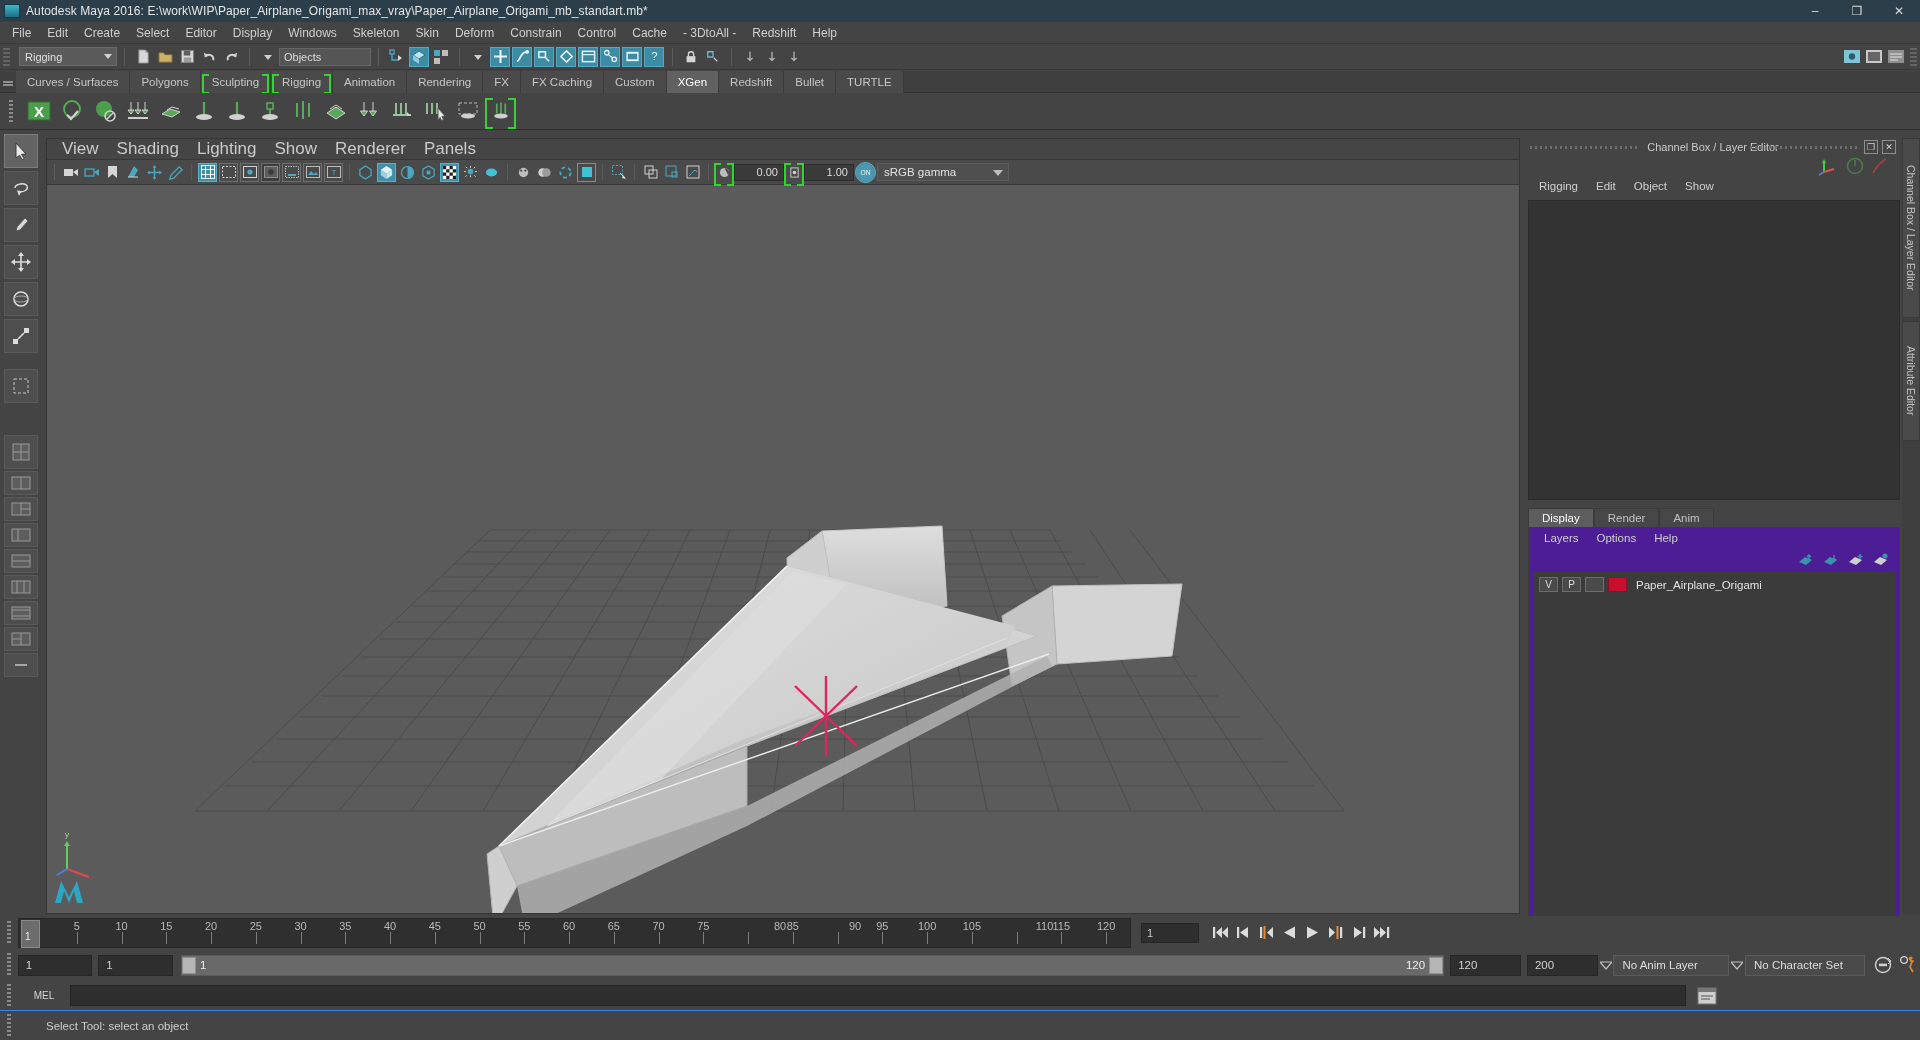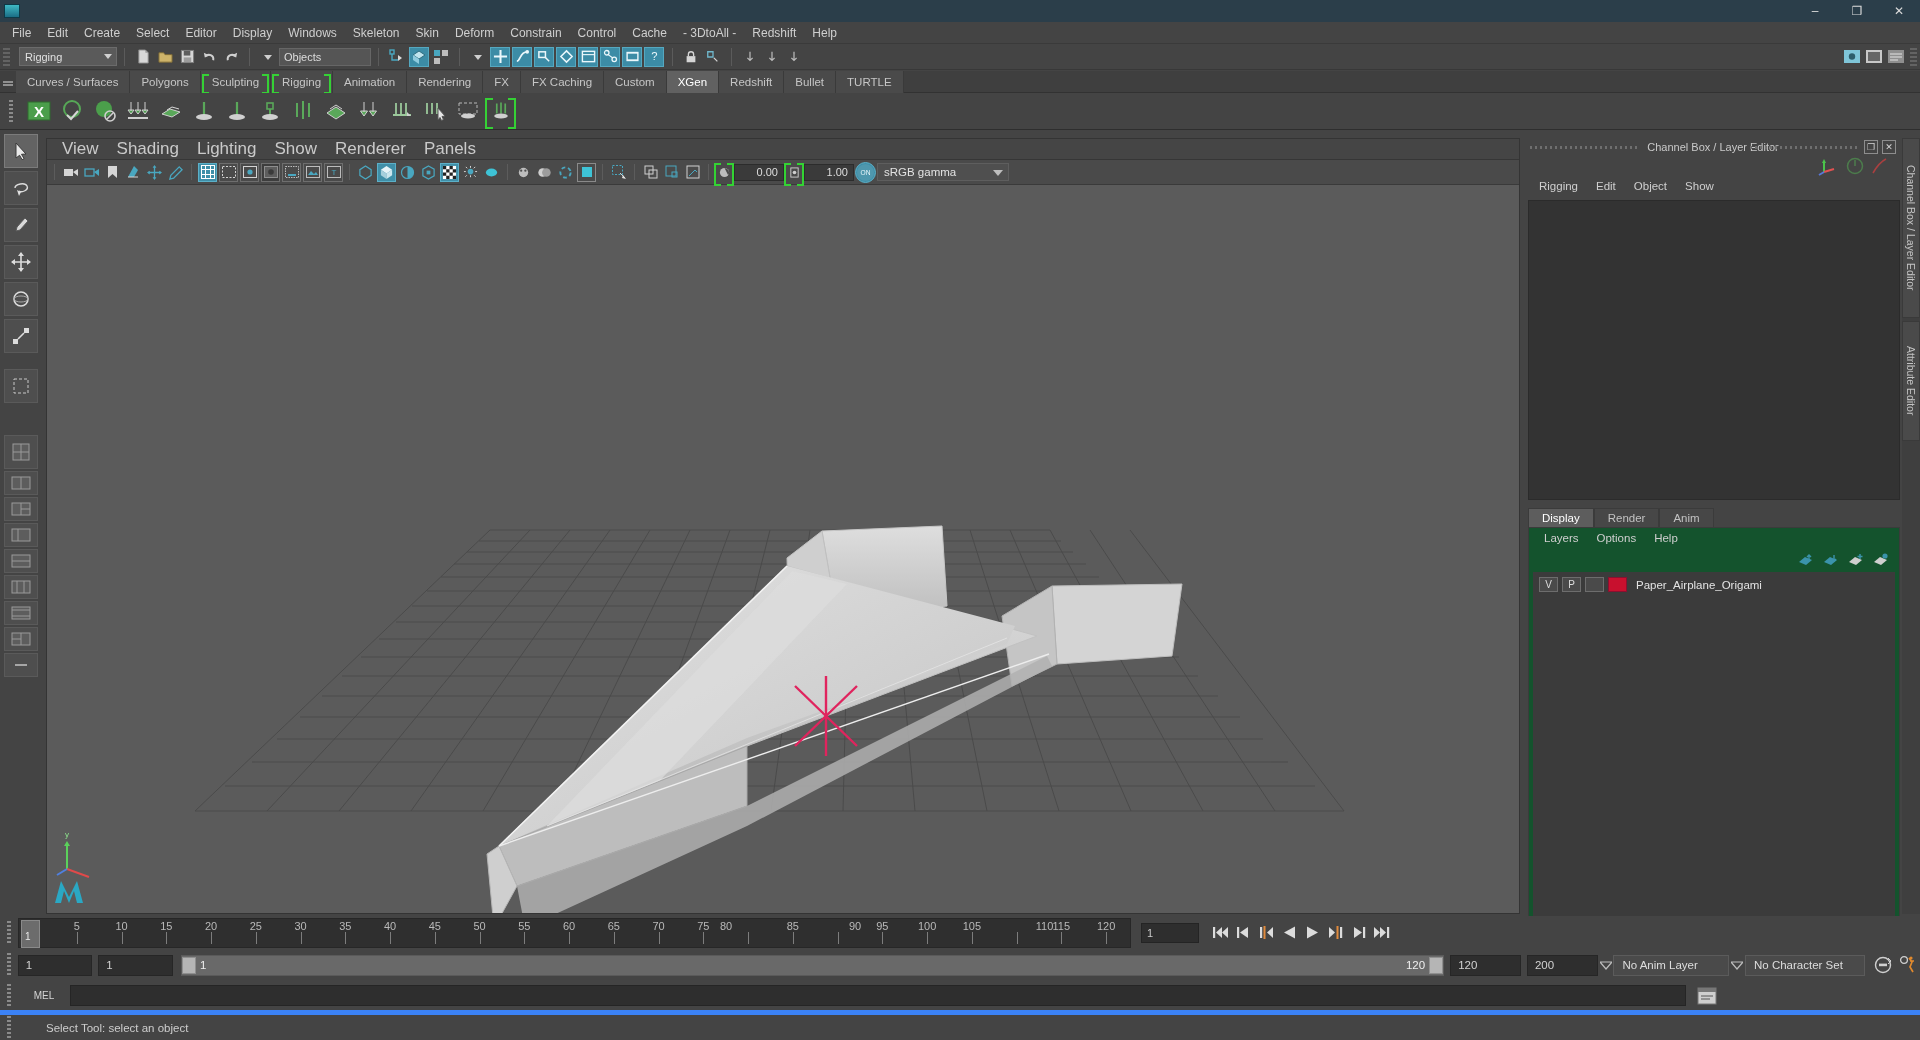--- a/index.html
+++ b/index.html
@@ -115,21 +115,21 @@
   .rdock-title .wb{ position:absolute;top:2px;width:14px;height:14px;border:1px solid #8d8d8d;
     display:flex;align-items:center;justify-content:center;font-size:9px;color:#d5d5d5;}
   .cbtoolbar{ height:20px; position:relative;}
   .cbtabs{ height:20px;display:flex;align-items:center;padding-left:6px;}
   .cbtabs .mi{font-size:11.5px;color:#cfcfcf;padding:0 9px;}
   .chanbox{ margin:4px 2px 0 4px; height:300px; background:#333333; border:1px solid #2b2b2b;}
   .layertabs{ display:flex; margin:8px 0 0 4px; }
   .ltab{ height:19px;padding:0 13px;font-size:11.5px;display:flex;align-items:center;
     color:#c2c2c2;background:#474747;border:1px solid #3b3b3b;border-bottom:none;}
   .ltab.active{ background:#5d5d5d;color:#fff;}
-  .layerbody{ margin:0 2px 0 4px; background:#14532d; border:1px solid #3b3b3b; height:420px;}
+  .layerbody{ margin:0 2px 0 4px; background:#4c1d95; border:1px solid #3b3b3b; height:420px;}
   .layermenu{ height:20px;display:flex;align-items:center;padding-left:6px;}
   .layermenu .mi{font-size:11.5px;color:#cfcfcf;padding:0 9px;}
   .layerbtns{ height:22px;display:flex;align-items:center;justify-content:flex-end;padding-right:10px;gap:9px;}
   .layerlist{ margin:2px 4px; background:#3b3b3b; height:360px; padding-top:4px;}
   .layerrow{ display:flex;align-items:center;height:17px;padding-left:6px;gap:4px;}
   .lchip{ width:19px;height:15px;border:1px solid #6d6d6d;background:#4a4a4a;font-size:10px;
     color:#ddd;display:flex;align-items:center;justify-content:center;}
   .lcolor{ width:19px;height:15px;border:1px solid #8a1030;}
   .lname{ font-size:11.5px;color:#e3e3e3;margin-left:5px;}
 
@@ -165,28 +165,29 @@
   .sel2{ height:21px;background:#4a4a4a;border:1px solid #5b5b5b;font-size:11.5px;color:#ddd;
     display:flex;align-items:center;padding-left:8px;}
   .darr{ width:16px;height:21px;display:flex;align-items:center;justify-content:center;}
 
   
   .cmdbar{ position:absolute; left:0; top:981px; width:1920px; height:29px; background:#444;
     display:flex; align-items:center;}
   .mel{ font-size:10px;color:#d4d4d4; width:52px; text-align:center;}
   .cmdin{ height:21px; background:#2e2e2e; border:1px solid #252525;}
   .statusline{ position:absolute; left:0; top:1010px; width:1920px; height:30px; background:#444;
-    display:flex;align-items:center; border-top:5px solid #3b82f6;}
+    display:flex;align-items:center; border-top:1px solid #3b82f6;}
   .statusline .txt{ font-size:11.5px;color:#cdcdcd; margin-left:28px;}
 </style>
 </head>
 <body>
 
 <div class="titlebar">
   <div class="ticon"></div>
+  <div class="ttext">Autodesk Maya 2016: E:\work\WIP\Paper_Airplane_Origami_max_vray\Paper_Airplane_Origami_mb_standart.mb*</div>
   <div class="winbtns">
     <div class="winbtn">–</div>
     <div class="winbtn">❐</div>
     <div class="winbtn close">✕</div>
   </div>
 </div>
 
 <div class="menubar" id="menubar">
     <div class="menu-item">File</div>
     <div class="menu-item">Edit</div>
@@ -1019,21 +1020,21 @@
       <div class="rlab" style="left: 505.322px;">55</div>
       <div class="rtick" style="left: 550.074px;"></div>
       <div class="rlab" style="left: 550.074px;">60</div>
       <div class="rtick" style="left: 594.826px;"></div>
       <div class="rlab" style="left: 594.826px;">65</div>
       <div class="rtick" style="left: 639.579px;"></div>
       <div class="rlab" style="left: 639.579px;">70</div>
       <div class="rtick" style="left: 684.331px;"></div>
       <div class="rlab" style="left: 684.331px;">75</div>
       <div class="rtick" style="left: 729.083px;"></div>
-      <div class="rlab" style="left: 707px;">80</div>
+      <div class="rlab" style="left: 761px;">80</div>
       <div class="rtick" style="left: 773.835px;"></div>
       <div class="rlab" style="left: 773.835px;">85</div>
       <div class="rtick" style="left: 818.587px;"></div>
       <div class="rlab" style="left: 818.587px; padding-left: 35px;">90</div>
       <div class="rtick" style="left: 863.339px;"></div>
       <div class="rlab" style="left: 863.339px;">95</div>
       <div class="rtick" style="left: 908.091px;"></div>
       <div class="rlab" style="left: 908.091px;">100</div>
       <div class="rtick" style="left: 952.843px;"></div>
       <div class="rlab" style="left: 952.843px;">105</div>

